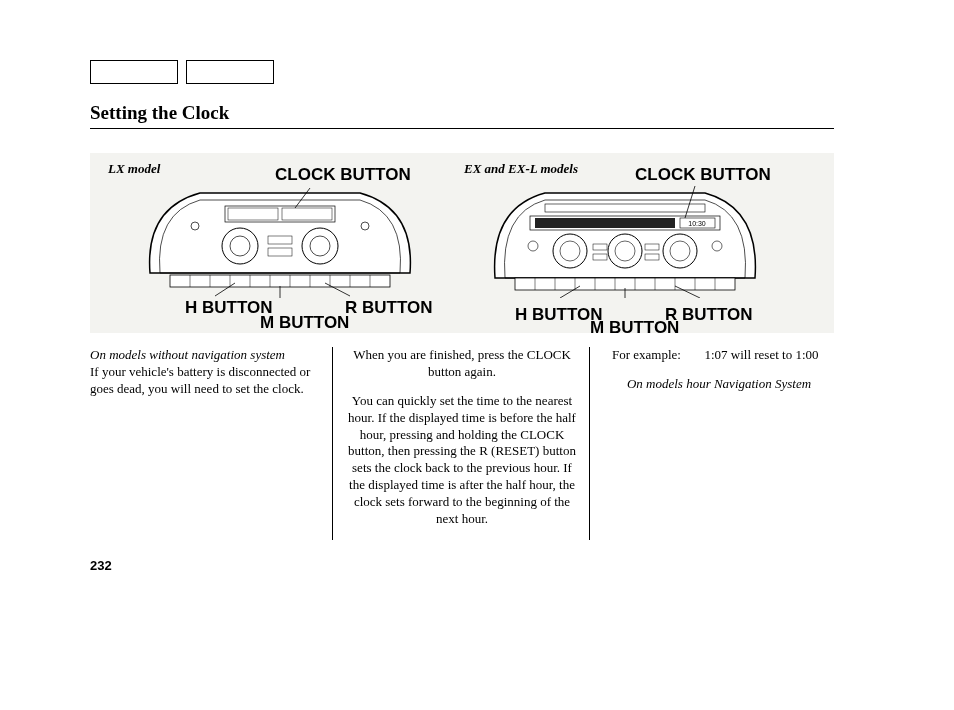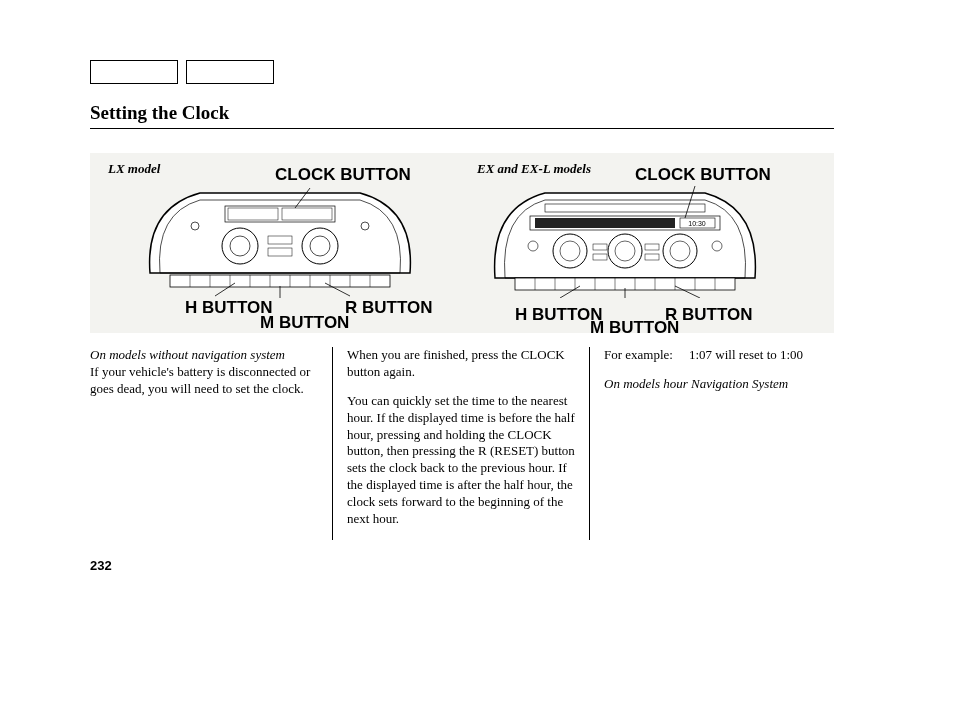--- a/index.html
+++ b/index.html
@@ -70,20 +70,21 @@
     font-size: 13px;
     line-height: 1.3;
   }
   .col {
     flex: 1 1 0;
     position: relative;
   }
   .col + .col {
     border-left: 1px solid #000;
     padding-left: 14px;
+    text-align: center;
   }
   .col p {
     margin: 0 0 12px 0;
   }
   .italic {
     font-style: italic;
   }
   .page-number {
     font-family: Arial, Helvetica, sans-serif;
     font-weight: bold;
@@ -106,21 +107,21 @@
     <div class="header-box"></div>
   </div>
 
   <h1 class="section-title">Setting the Clock</h1>
   <hr class="hr">
 
   <div class="diagram-area">
 
     <div class="dia-label model-label" style="left:18px; top:8px;">LX model</div>
 
-    <div class="dia-label model-label" style="left:387px; top:8px;">EX and EX-L models</div>
+    <div class="dia-label model-label" style="left:374px; top:8px;">EX and EX-L models</div>
 
     <svg class="dashboard" style="left:50px; top:25px;" width="280" height="120" viewBox="0 0 280 120">
       <path d="M10,95 Q 5,30 60,15 L220,15 Q 275,30 270,95 Z" fill="#fff" stroke="#000" stroke-width="1.5"></path>
       <path d="M20,95 Q 15,35 60,22 L220,22 Q 265,35 260,95 Z" fill="none" stroke="#000" stroke-width="0.7"></path>
 
       <rect x="85" y="28" width="110" height="16" fill="none" stroke="#000" stroke-width="0.7"></rect>
       <rect x="88" y="30" width="50" height="12" fill="none" stroke="#000" stroke-width="0.5"></rect>
       <rect x="142" y="30" width="50" height="12" fill="none" stroke="#000" stroke-width="0.5"></rect>
 
       <circle cx="100" cy="68" r="18" fill="none" stroke="#000" stroke-width="1"></circle>

